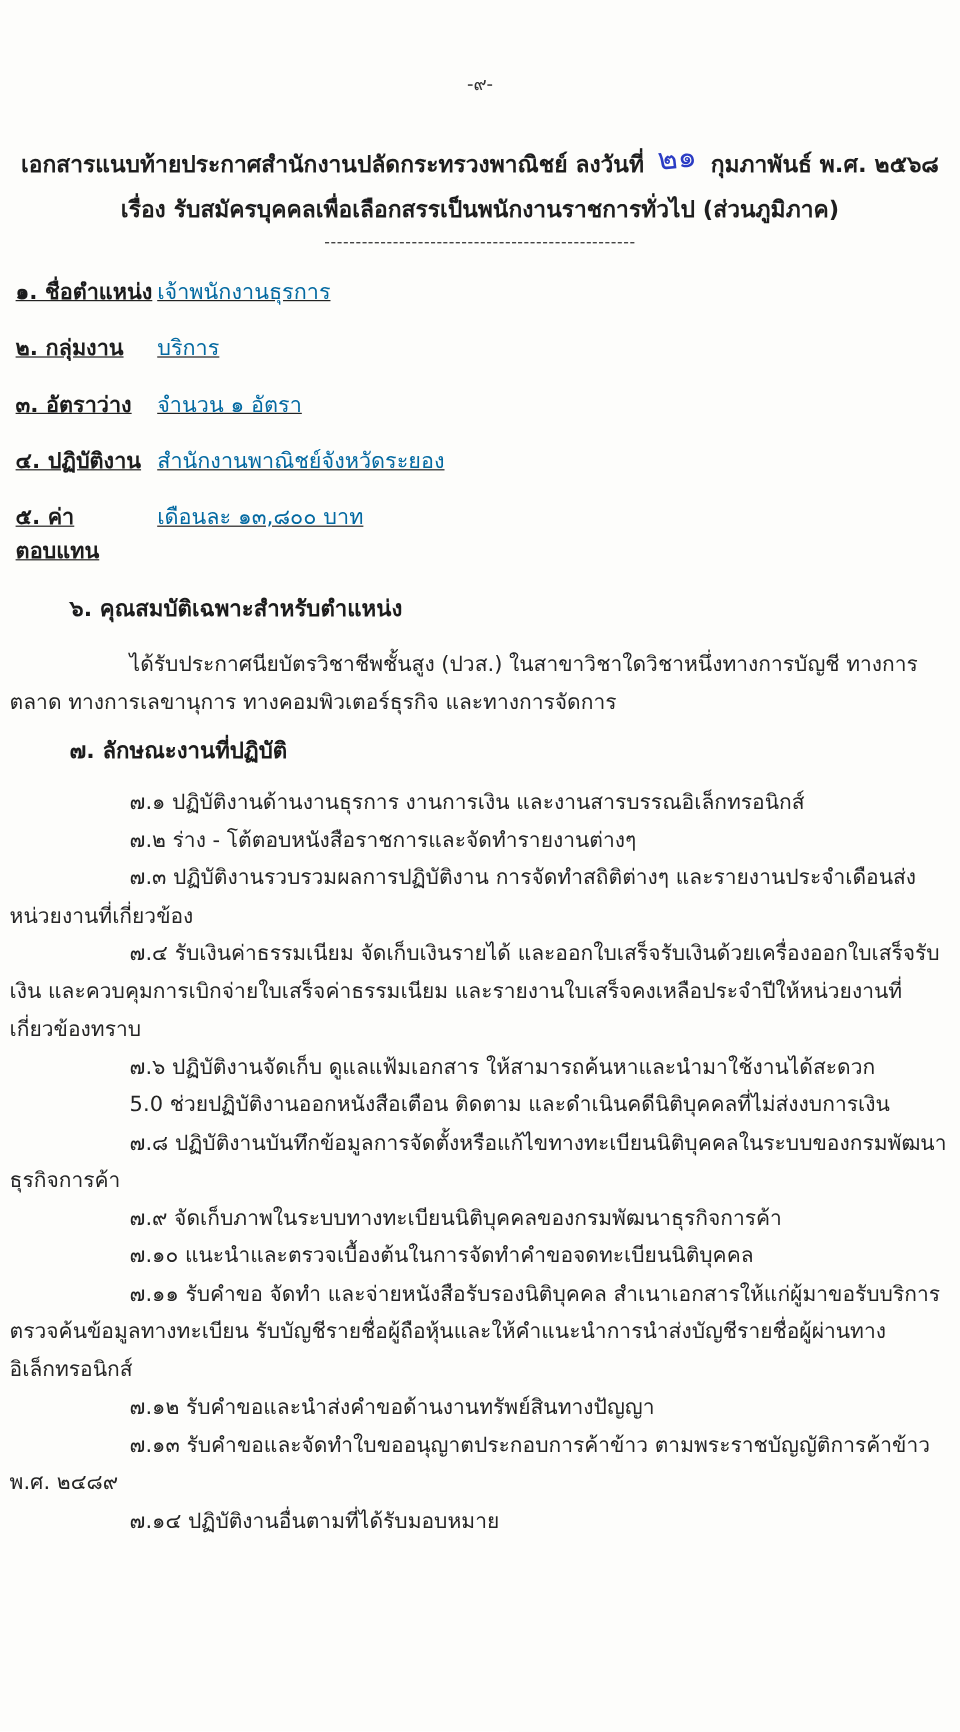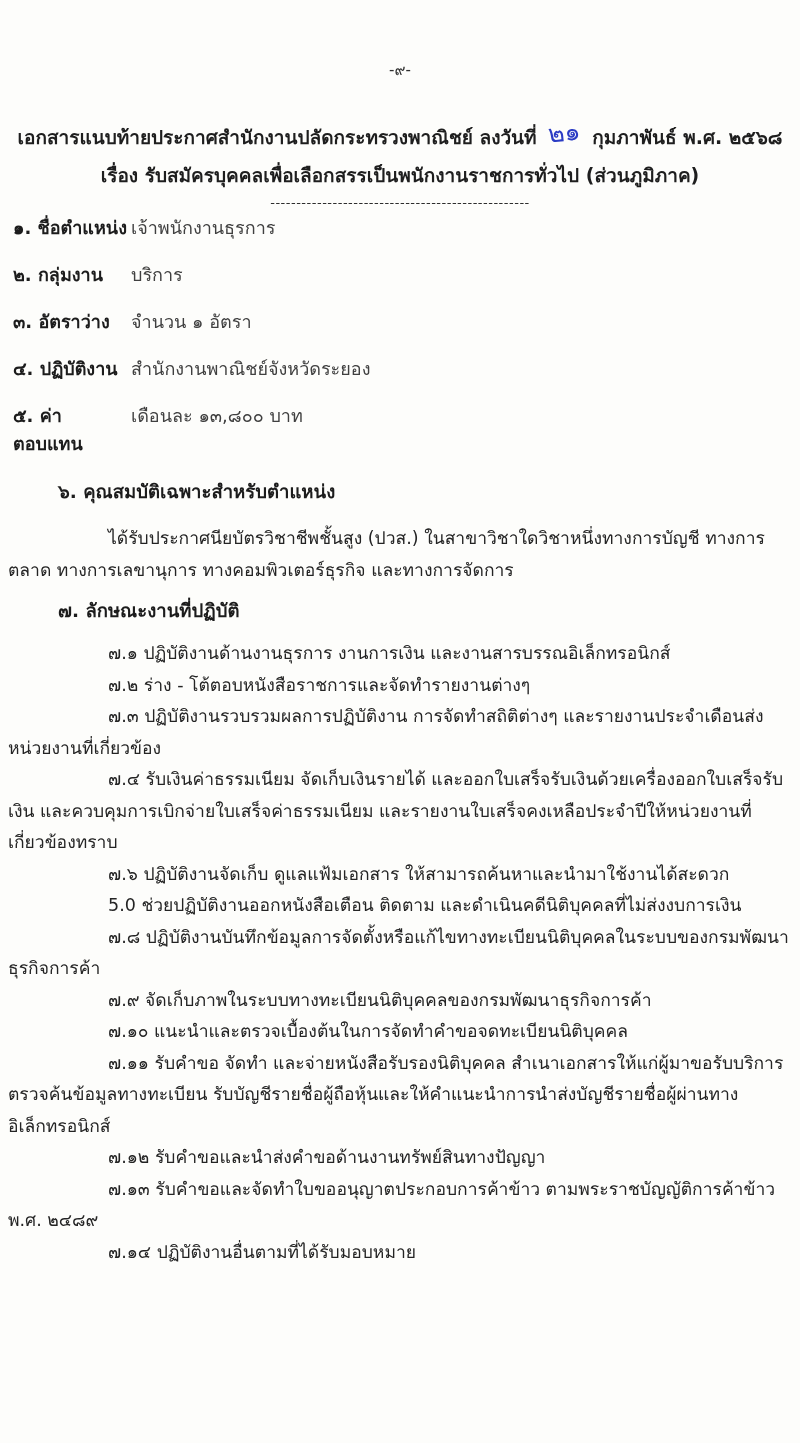--- a/index.html
+++ b/index.html
@@ -51,38 +51,39 @@
   }
   .divider {
     margin-top: 2px;
     font-size: 13px;
     line-height: 14px;
     letter-spacing: 0.5px;
     color: #2d2d2d;
     font-weight: 400;
   }
   .fields {
-    margin-top: 4px;
+    margin-top: 20px;
     padding-left: 13px;
+    text-decoration: underline;
   }
   .field-row {
     display: flex;
     margin-bottom: 19px;
     font-size: 18px;
     line-height: 28px;
   }
   .field-label {
     flex: 0 0 auto;
     width: 118px;
     font-weight: 700;
     color: #1c1c1c;
   }
   .field-value {
     font-weight: 400;
-    color: #404040;
+    color: #0369a1;
   }
   .section-heading {
     margin-top: 10px;
     padding-left: 10px;
     font-size: 18.5px;
     font-weight: 700;
     line-height: 30px;
     color: #1c1c1c;
     margin-left: 48px;
   }

